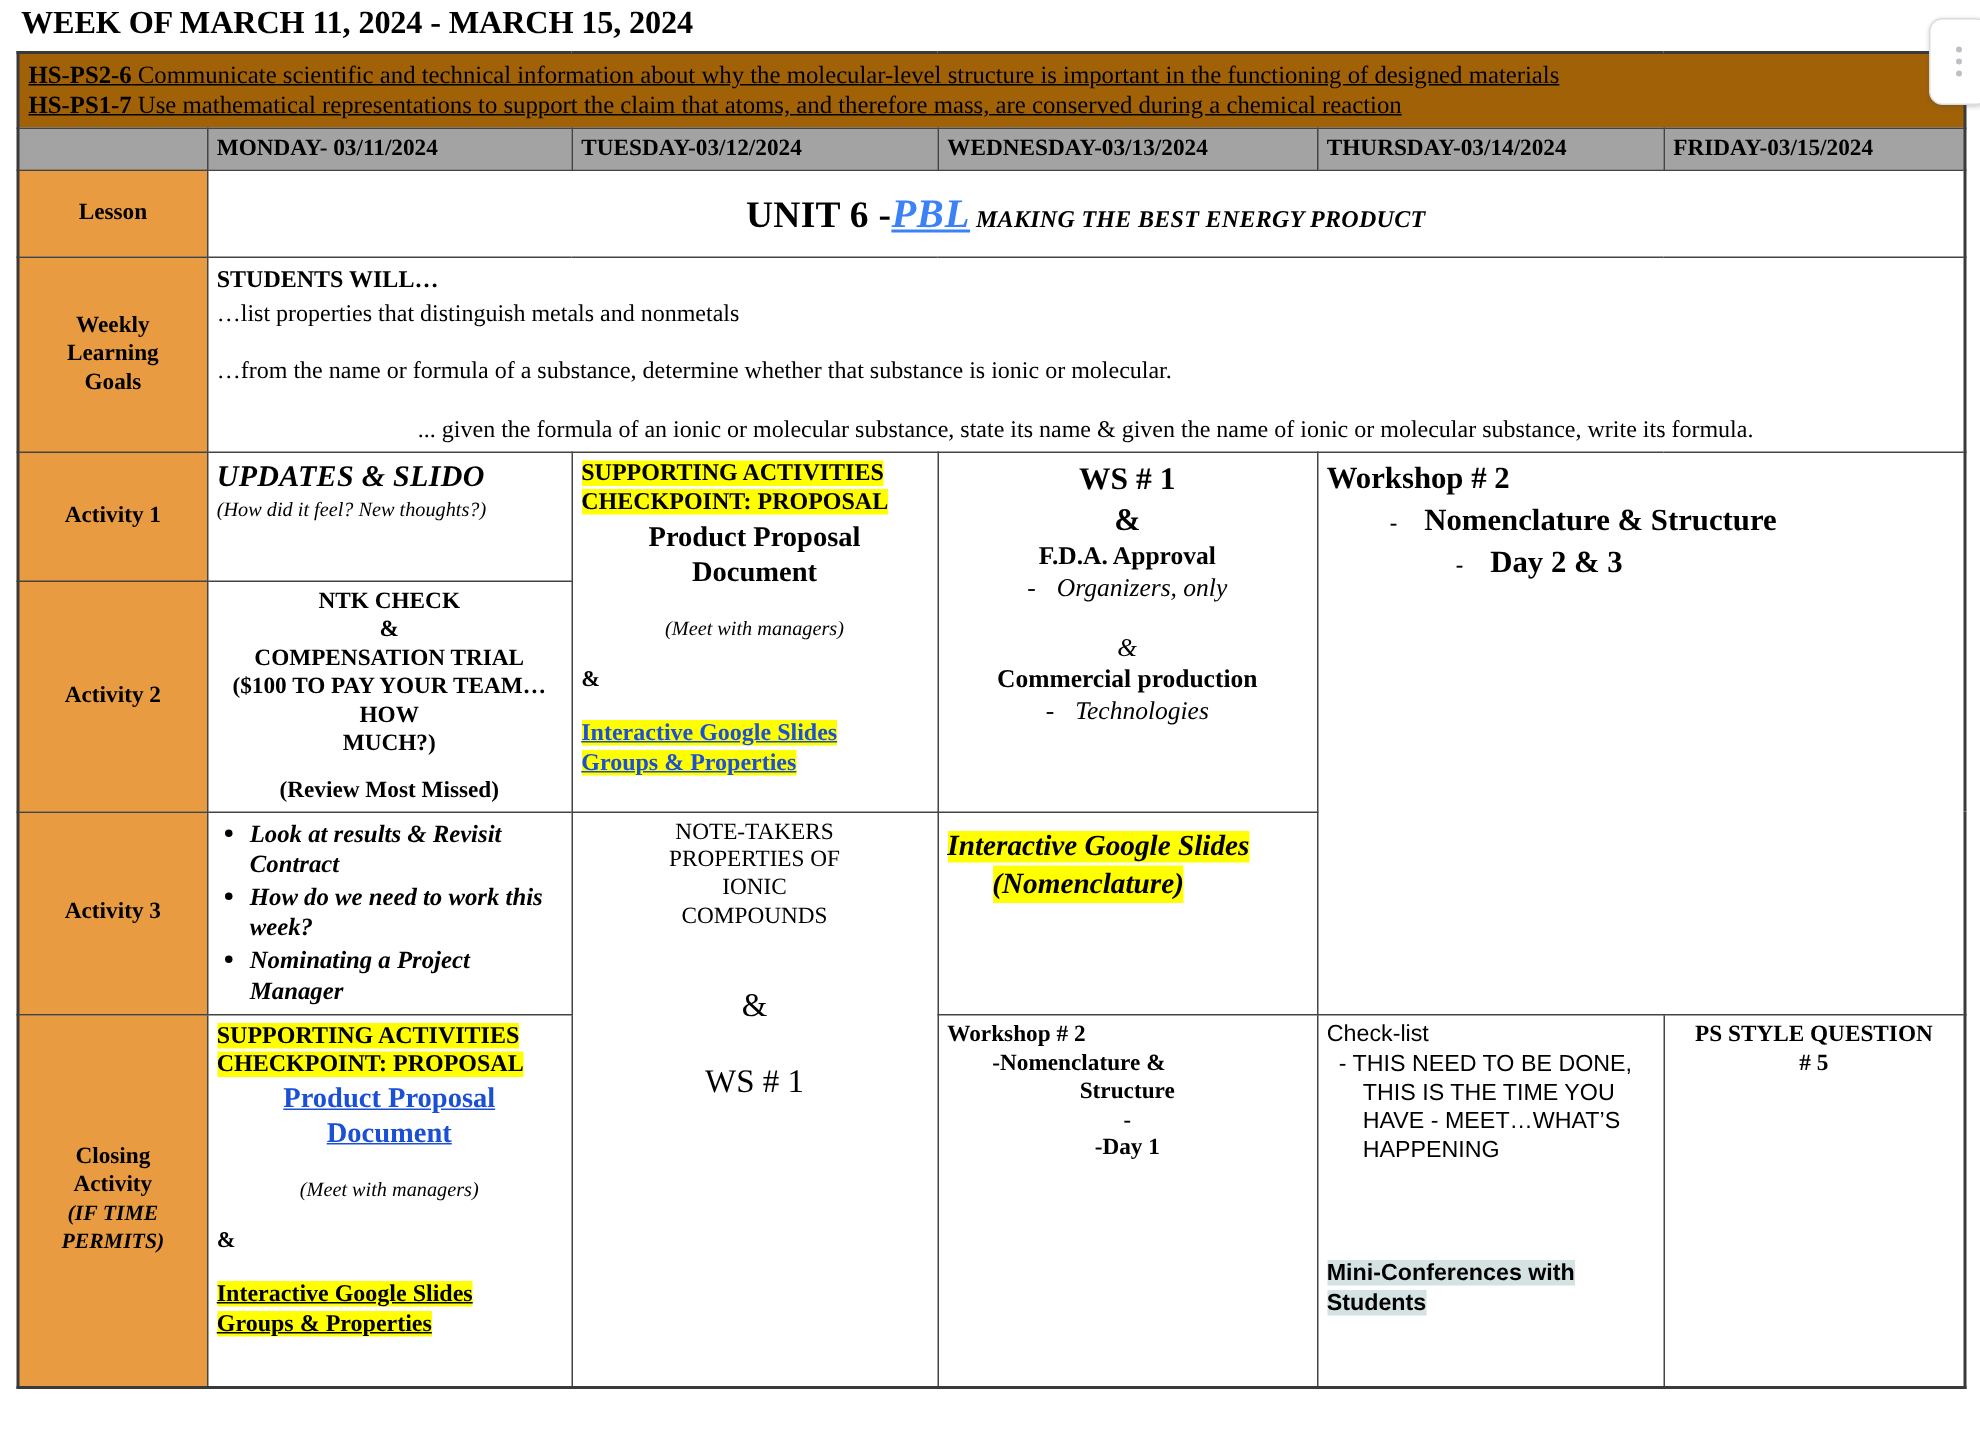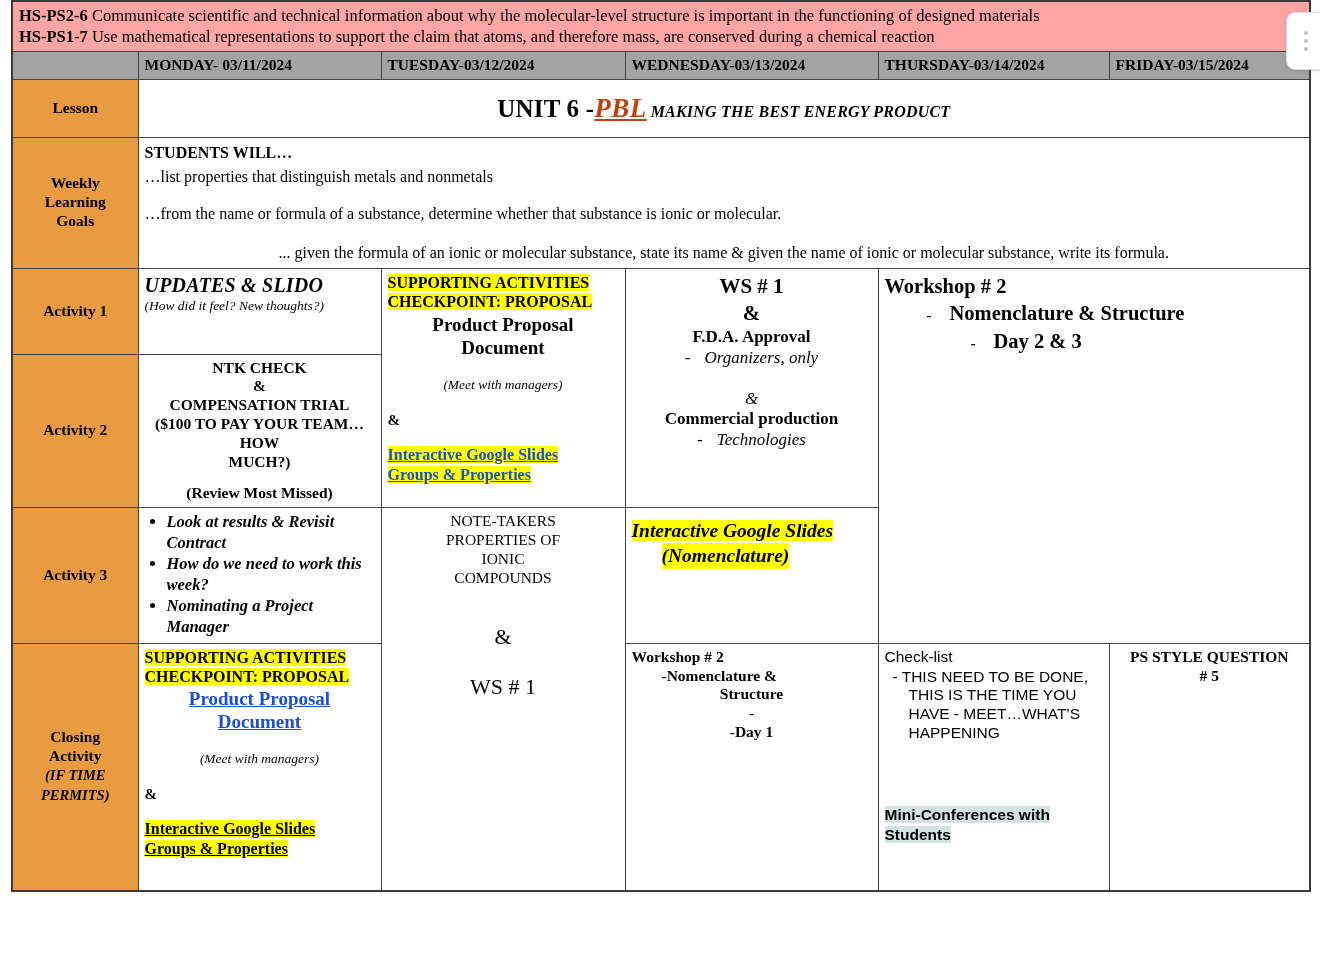--- a/index.html
+++ b/index.html
@@ -44,23 +44,24 @@
     line-height: 1.22;
   }
   
   col.c0 { width: 126px; }
   col.c1 { width: 243px; }
   col.c2 { width: 244px; }
   col.c3 { width: 253px; }
   col.c4 { width: 231px; }
   col.c5 { width: 201px; }
   .std-row td {
-    background: #fca5a5;
+    background: #a16207;
     border-bottom: 2px solid #3a3a3a;
     padding: 6px 10px 7px 10px;
+    text-decoration: underline;
   }
   .std-line {
     font-size: 16.5px;
     line-height: 1.25;
     white-space: nowrap;
   }
   .std-line b { font-weight: bold; }
 
   .dayhead {
     background: #a3a3a3;
@@ -92,21 +93,21 @@
     text-align: center;
     vertical-align: middle !important;
     padding: 10px 4px 12px 4px;
   }
   .lesson-unit {
     font-weight: bold;
     font-size: 25px;
     letter-spacing: 0.2px;
   }
   .pbl-link {
-    color: #c2410c;
+    color: #3b82f6;
     text-decoration: underline;
     font-style: italic;
     font-weight: bold;
     font-size: 27px;
     letter-spacing: 0.5px;
   }
   .lesson-sub {
     font-style: italic;
     font-weight: bold;
     font-size: 16px;
@@ -207,20 +208,21 @@
     width: 4px; height: 4px;
     background: #bdc1c6;
     border-radius: 50%;
   }
 </style>
 </head>
 <body>
 
 <div class="page">
 
+  <div class="week-title">WEEK OF MARCH 11, 2024 - MARCH 15, 2024</div>
 
   <table class="plan">
     <colgroup>
       <col class="c0">
         <col class="c1">
         <col class="c2">
         <col class="c3">
         <col class="c4">
         <col class="c5">
     </colgroup>

